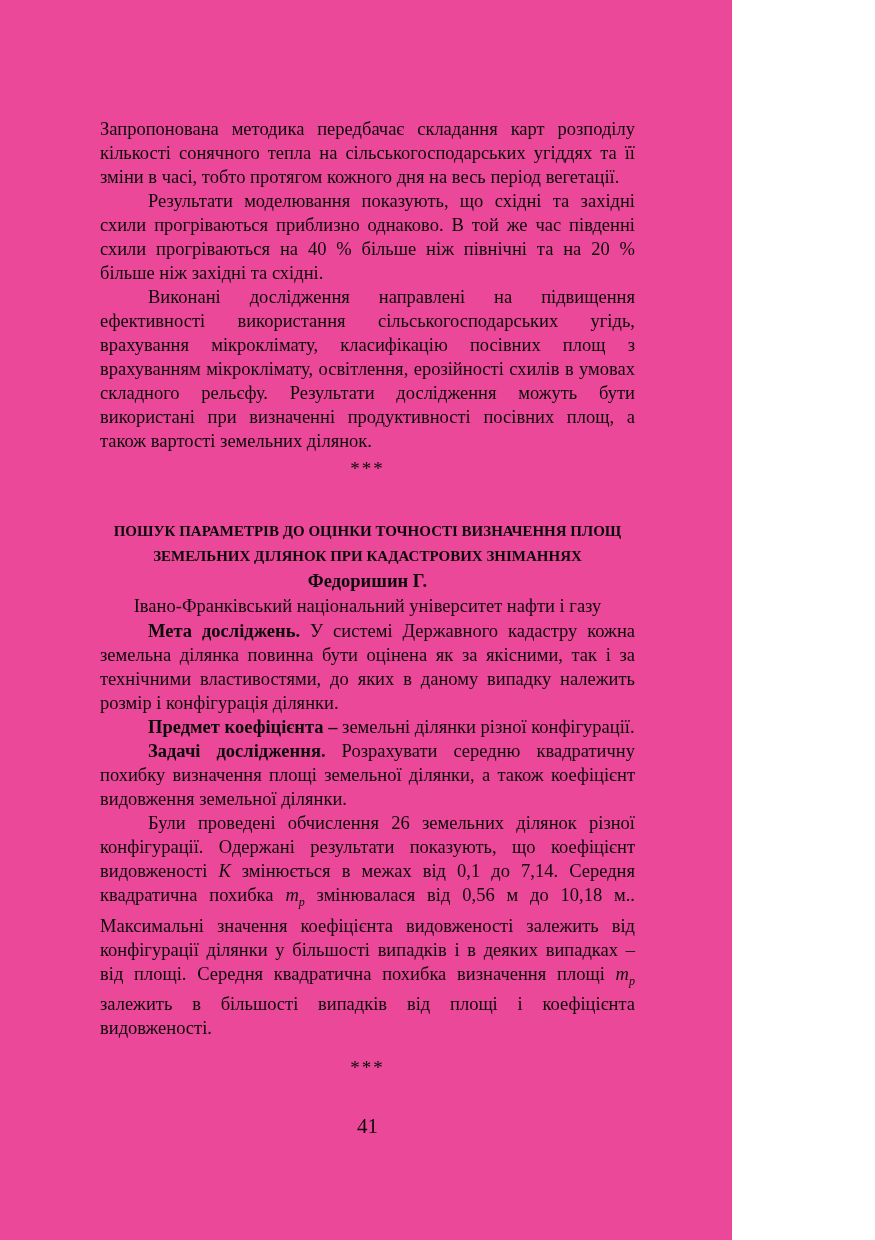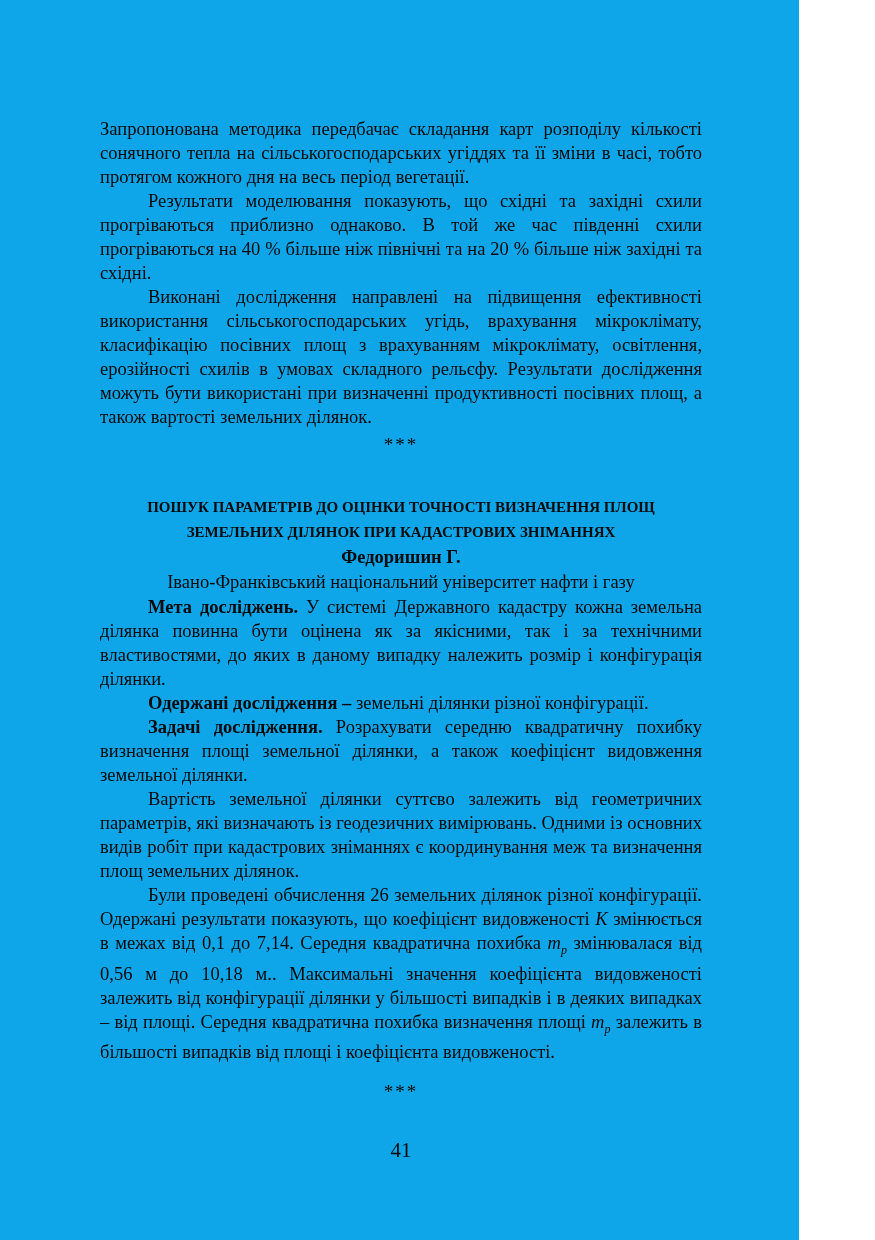--- a/index.html
+++ b/index.html
@@ -1,20 +1,20 @@
 <!DOCTYPE html>
 <html><head>
 <meta charset="utf-8">
 <style>
   html, body { margin: 0; padding: 0; background: #ffffff; }
   .page {
     position: relative;
-    width: 799px;
+    width: 732px;
     height: 1240px;
-    background: #0ea5e9;
+    background: #ec4899;
     overflow: hidden;
     box-sizing: border-box;
     font-family: "Liberation Serif", "DejaVu Serif", serif;
     font-size: 18.5px;
     line-height: 24px;
     color: #0a0a0a;
   }
   .content {
     padding: 117px 97px 0 100px;
   }
@@ -67,23 +67,22 @@
     <p class="para indent"><span>Виконані дослідження направлені на підвищення ефективності використання сільськогосподарських угідь, врахування мікроклімату, класифікацію посівних площ з врахуванням мікроклімату, освітлення, ерозійності схилів в умовах складного рельєфу. Результати дослідження можуть бути використані при визначенні продуктивності посівних площ, а також вартості земельних ділянок.</span></p>
 
     <div class="separator sep-top">***</div>
 
     <h1 class="title">ПОШУК ПАРАМЕТРІВ ДО ОЦІНКИ ТОЧНОСТІ ВИЗНАЧЕННЯ ПЛОЩ ЗЕМЕЛЬНИХ ДІЛЯНОК ПРИ КАДАСТРОВИХ ЗНІМАННЯХ</h1>
     <div class="author">Федоришин Г.</div>
     <div class="affiliation">Івано-Франківський національний університет нафти і газу</div>
 
     <div class="body-block">
       <p class="para indent"><span class="b">Мета досліджень. </span><span>У системі Державного кадастру кожна земельна ділянка повинна бути оцінена як за якісними, так і за технічними властивостями, до яких в даному випадку належить розмір і конфігурація ділянки.</span></p>
-      <p class="para indent"><span class="b">Одержані дослідження – </span><span>земельні ділянки різної конфігурації.</span></p>
+      <p class="para indent"><span class="b">Предмет коефіцієнта – </span><span>земельні ділянки різної конфігурації.</span></p>
       <p class="para indent"><span class="b">Задачі дослідження. </span><span>Розрахувати середню квадратичну похибку визначення площі земельної ділянки, а також коефіцієнт видовження земельної ділянки.</span></p>
-      <p class="para indent"><span>Вартість земельної ділянки суттєво залежить від геометричних параметрів, які визначають із геодезичних вимірювань. Одними із основних видів робіт при кадастрових зніманнях є координування меж та визначення площ земельних ділянок.</span></p>
       <p class="para indent"><span>Були проведені обчислення 26 земельних ділянок різної конфігурації. Одержані результати показують, що коефіцієнт видовженості </span><span class="i">К</span><span> змінюється в межах від 0,1 до 7,14. Середня квадратична похибка </span><span class="i">m</span><sub class="i">p</sub><span> змінювалася від 0,56 м до 10,18 м.. Максимальні значення коефіцієнта видовженості залежить від конфігурації ділянки у більшості випадків і в деяких випадках – від площі. Середня квадратична похибка визначення площі </span><span class="i">m</span><sub class="i">p</sub><span> залежить в більшості випадків від площі і коефіцієнта видовженості.</span></p>
     </div>
 
     <div class="separator sep-bottom">***</div>
 
     <div class="page-number">41</div>
 
   </div>
 </div>
 

